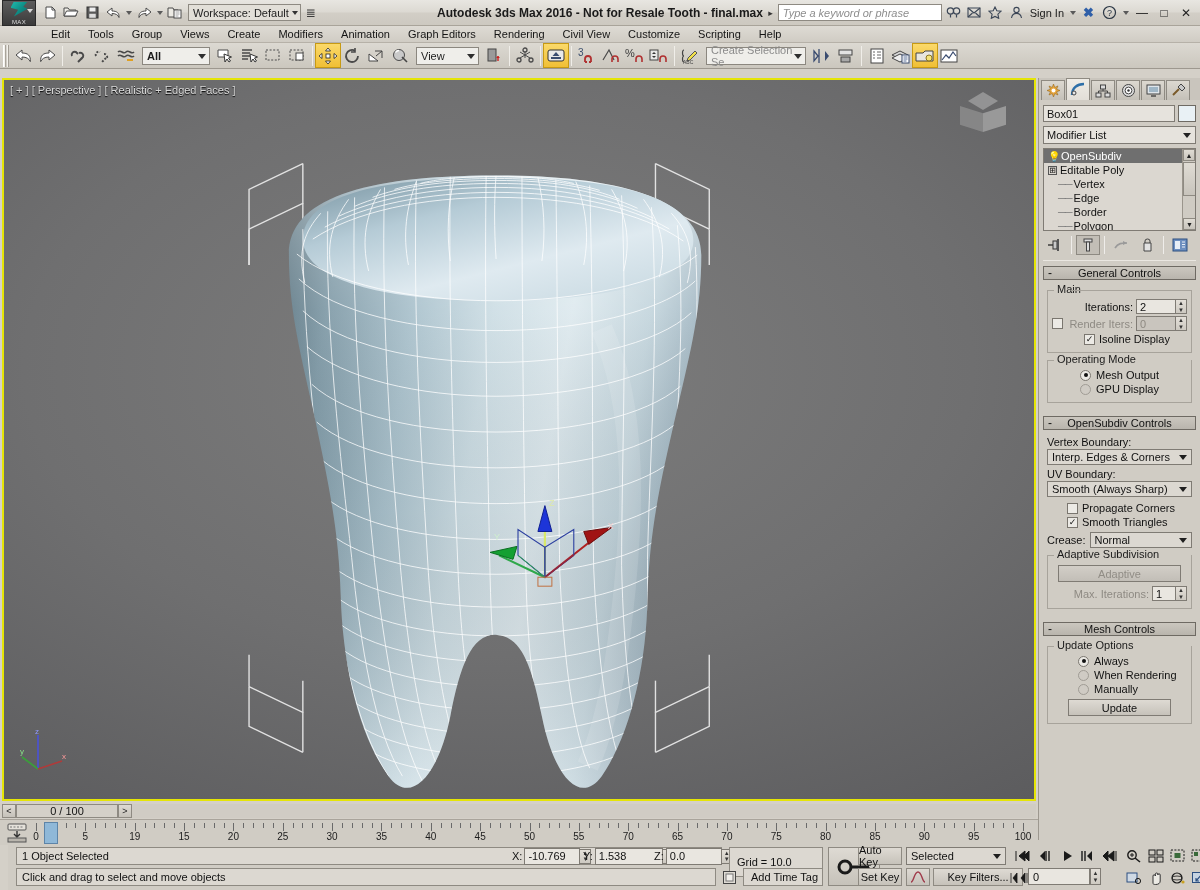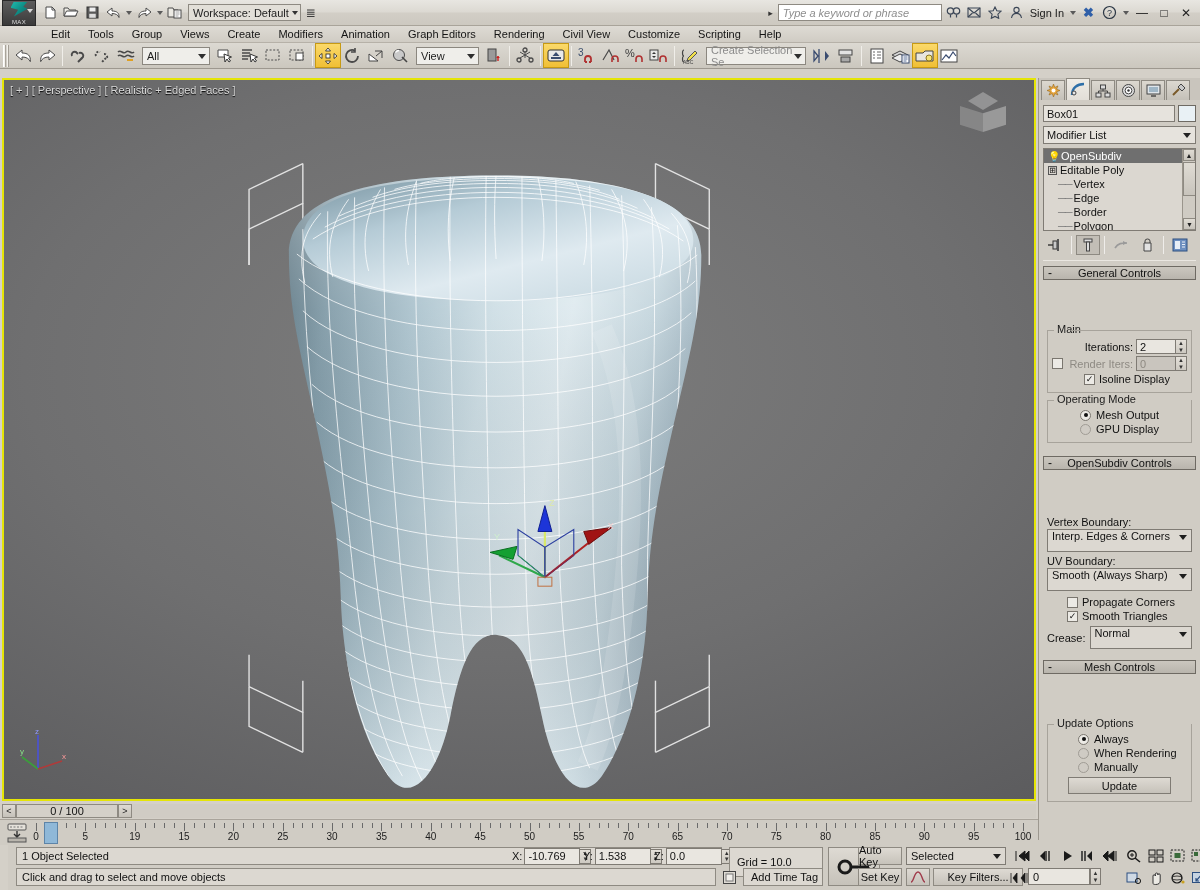--- a/index.html
+++ b/index.html
@@ -171,21 +171,21 @@
   .cp-div { height:1px;background:#8e8a82;margin:4px 0 0 0; border-bottom:1px solid #eae7e1;}
 
   
   .rollout { margin-top:5px; }
   .ro-head {
     height:14px; border:1px solid #6e6a63; background:linear-gradient(to bottom,#cbc7bf,#b9b5ad);
     display:flex; align-items:center; font-size:11px; color:#111; position:relative;
     justify-content:center; font-weight:normal;
   }
   .ro-head .minus { position:absolute; left:4px; top:-1px; font-size:12px; }
-  .ro-body { padding:3px 2px 4px 2px;margin-top:40px; }
+  .ro-body { padding:3px 2px 4px 2px; }
   .group {
     border:1px solid #a7a39b; border-top:none; margin:7px 2px 4px 2px; padding:4px 4px 5px 4px;
     position:relative; background:transparent;
   }
   .group::before, .group::after {
     content:""; position:absolute; top:0; height:1px; background:#a7a39b;
   }
   .group::before { left:0; width:6px; }
   .group .gtitle {
     position:absolute; top:-7px; left:6px; background:#d0ccc4; padding:0 3px;
@@ -203,21 +203,21 @@
     background:linear-gradient(to bottom,#e4e0d9,#cdc9c1); display:flex;flex-direction:column; }
   .sp-ar i { flex:1;display:flex;align-items:center;justify-content:center;font-size:6px;color:#333;line-height:1; }
   .chk { width:11px;height:11px;border:1px solid #7a766f;background:#eceae5;margin-right:4px;
     display:flex;align-items:center;justify-content:center;font-size:9px;color:#111;line-height:1; }
   .rad { width:11px;height:11px;border-radius:50%;border:1px solid #7a766f;background:#eceae5;margin-right:5px;
     display:flex;align-items:center;justify-content:center; }
   .rad i { width:4px;height:4px;border-radius:50%;background:#111;display:block; }
   .rad.dis { background:#cfcbc4; border-color:#a09c95; }
   .lbl-above { font-size:11px;color:#111;margin:3px 0 1px 2px; }
   .dd {
-    height:23px; border:1px solid #7f7b74; background:#dcd8d1; display:flex; 
+    height:16px; border:1px solid #7f7b74; background:#dcd8d1; display:flex; align-items:center;
     padding-left:4px; font-size:11px; color:#111; position:relative; margin:0 2px;
   }
   .dd .arr{position:absolute;right:4px;top:5px;border-left:4px solid transparent;border-right:4px solid transparent;border-top:5px solid #1f1f1f;}
   .btn3d {
     height:17px;border:1px solid #7f7b74;background:linear-gradient(to bottom,#dedad3,#c6c2ba);
     display:flex;align-items:center;justify-content:center;font-size:11px;color:#111;
   }
   .btn3d.dis { color:#918d86; background:linear-gradient(to bottom,#d2cec7,#c2beb7); }
   .dimtxt { color:#8e8a83; }
 
@@ -332,20 +332,21 @@
           </svg>
       </div>
     </div>
 
     <div class="ws-box">
       <span>Workspace: Default</span>
       <span class="ws-arrow"></span>
     </div>
     <div class="dblarrow">≣</div>
 
+    <div class="apptitle">Autodesk 3ds Max 2016 - Not for Resale    Tooth - final.max</div>
 
     <div class="title-right">
       <span class="tri-left">▸</span>
       <div class="search-box">
         <span>Type a keyword or phrase</span>
       </div>
       <div class="ticon">
         <svg width="15" height="13" viewBox="0 0 15 13">
             <circle cx="4.5" cy="5" r="3.2" fill="none" stroke="#3b4656" stroke-width="1.2"></circle>
             <circle cx="10.5" cy="5" r="3.2" fill="none" stroke="#3b4656" stroke-width="1.2"></circle>
@@ -436,21 +437,21 @@
           <path d="M14 11l-4 4" stroke="#4a4a4a" stroke-width="2" stroke-dasharray="2 1.5"></path>
         </svg>
     </div>
     <div class="tb">
       <svg width="20" height="17" viewBox="0 0 20 17">
           <path d="M2 5c3-3 5 3 8 0s5 3 8 0M2 9c3-3 5 3 8 0s5 3 8 0" fill="none" stroke="#4a4a4a" stroke-width="1.6"></path>
           <path d="M11 13h6" stroke="#e0a020" stroke-width="2"></path>
         </svg>
     </div>
 
-    <div class="combo" style="width:68px;margin-left:4px;">
+    <div class="combo" style="width:68px;margin-left:4px;font-weight:bold;">
       <span>All</span>
       <span class="arr"></span>
     </div>
 
     <div class="tb" style="margin-left:3px;">
       <svg width="20" height="17" viewBox="0 0 20 17">
           <path d="M3 3h10v7H3z" fill="#fff" stroke="#4a4a4a"></path>
           <path d="M9 7l1 8 2-3 2 3 1.5-1-2-3 3-1z" fill="#fff" stroke="#333"></path>
         </svg>
     </div>
@@ -1143,20 +1144,34 @@
             <span>Smooth Triangles</span>
           </div>
           <div class="frow" style="margin-top:4px">
             <span style="margin-left:2px;margin-right:4px">Crease:</span>
             <div class="dd" style="flex:1;margin:0 2px 0 0">
               <span>Normal</span>
               <span class="arr"></span>
             </div>
           </div>
 
+          <div class="group g-title-pad">
+            <span class="gtitle">Adaptive Subdivision</span>
+            <div class="btn3d dis" style="margin:3px 6px 0 6px">Adaptive</div>
+            <div class="frow right" style="margin-top:4px">
+              <span class="dimtxt">Max. Iterations:</span>
+              <div class="spinbox">
+                <div class="sp-in" style="width:24px">1</div>
+                <div class="sp-ar">
+                    <i>▲</i>
+                    <i>▼</i>
+                  </div>
+              </div>
+            </div>
+          </div>
         </div>
       </div>
 
       <div class="rollout">
         <div class="ro-head">
           <span class="minus">-</span>
           <span>Mesh Controls</span>
         </div>
         <div class="ro-body">
           <div class="group g-title-pad">
@@ -1203,21 +1218,21 @@
     <div class="coordbox" style="left:504px;top:2px">
       <span class="coord-lbl">X:</span>
       <div class="coord-in" style="width:56px">-10.769</div>
       <div class="sp-ar">
           <i>▲</i>
           <i>▼</i>
         </div>
     </div>
     <div class="coordbox" style="left:575px;top:2px">
       <span class="coord-lbl">Y:</span>
-      <div class="coord-in" style="width:56px">1.538</div>
+      <div class="coord-in" style="width:68px">1.538</div>
       <div class="sp-ar">
           <i>▲</i>
           <i>▼</i>
         </div>
     </div>
     <div class="coordbox" style="left:646px;top:2px">
       <span class="coord-lbl">Z:</span>
       <div class="coord-in" style="width:56px">0.0</div>
       <div class="sp-ar">
           <i>▲</i>

